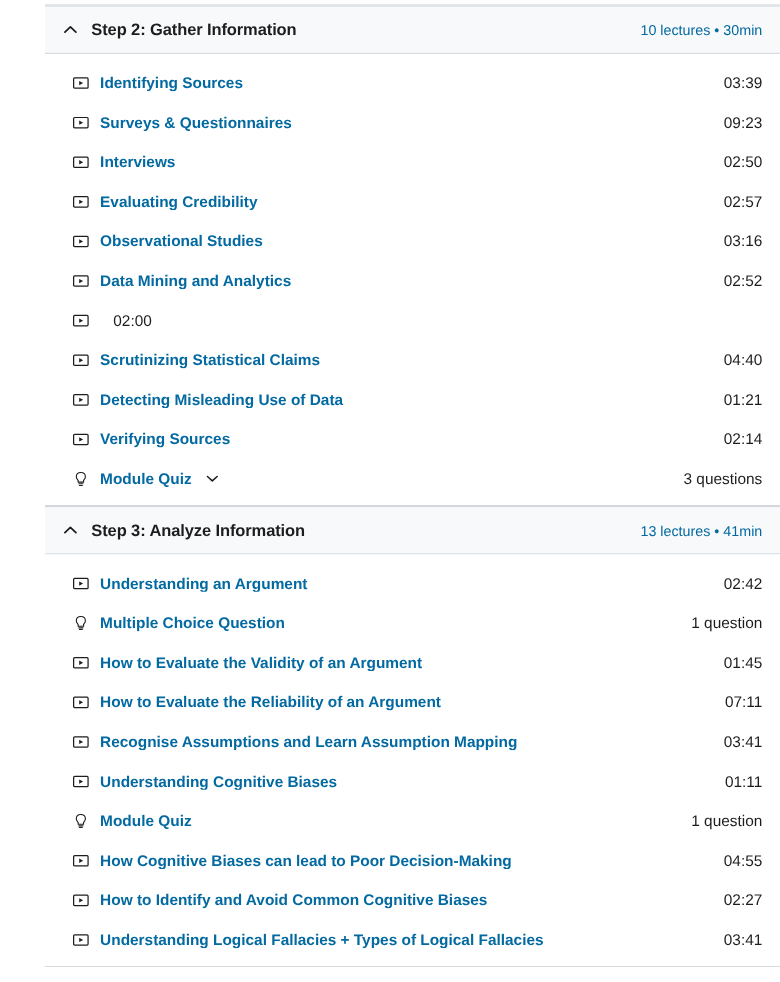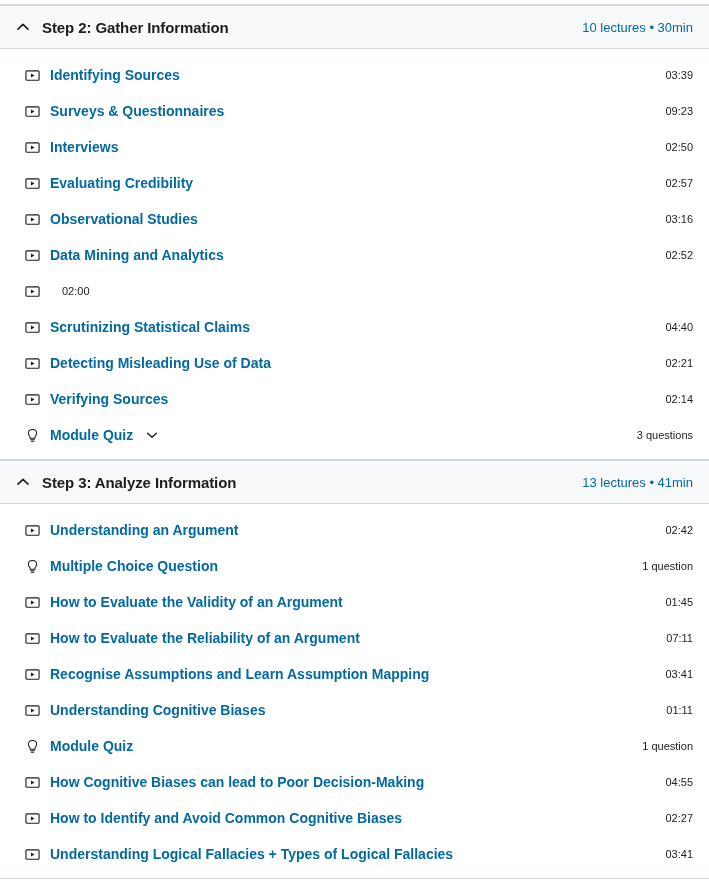--- a/index.html
+++ b/index.html
@@ -13,20 +13,21 @@
     font-family: "Liberation Sans", sans-serif;
     color: #1c1d1f;
     overflow: hidden;
   }
   .page {
     position: relative;
     width: 709px;
     height: 662px;
     background: #ffffff;
     box-sizing: border-box;
+    padding-left: 41px;
   }
   .topstrip {
     height: 4px;
     background: #ffffff;
     border-bottom: 1px solid #d1d7dc;
     width: 709px;
   }
   .section {
     border-bottom: 1px solid #d1d7dc;
   }
@@ -90,21 +91,21 @@
   .lec-title {
     font-size: 14px;
     color: #0369a1;
     flex: 1 1 auto;
     white-space: nowrap;
     overflow: hidden;
     text-overflow: ellipsis;
     font-weight: bold;
   }
   .lec-meta {
-    font-size: 11px;
+    font-size: 14px;
     color: #1c1d1f;
     flex: 0 0 auto;
     white-space: nowrap;
     padding-left: 12px;
   }
   .quiz-caret {
     width: 26px;
     height: 26px;
     border-radius: 50%;
     display: inline-flex;
@@ -227,21 +228,21 @@
       </div>
 
       <div class="lecture">
         <span class="lec-icon">
           <svg width="15" height="15" viewBox="0 0 16 16">
               <rect x="1" y="3" width="14" height="10" rx="1" fill="none" stroke="#1c1d1f" stroke-width="1.2"></rect>
               <path d="M6.4 5.9 L10.2 8 L6.4 10.1 Z" fill="#1c1d1f"></path>
             </svg>
         </span>
         <span class="lec-title">Detecting Misleading Use of Data</span>
-        <span class="lec-meta">02:21</span>
+        <span class="lec-meta">01:21</span>
       </div>
 
       <div class="lecture">
         <span class="lec-icon">
           <svg width="15" height="15" viewBox="0 0 16 16">
               <rect x="1" y="3" width="14" height="10" rx="1" fill="none" stroke="#1c1d1f" stroke-width="1.2"></rect>
               <path d="M6.4 5.9 L10.2 8 L6.4 10.1 Z" fill="#1c1d1f"></path>
             </svg>
         </span>
         <span class="lec-title">Verifying Sources</span>

